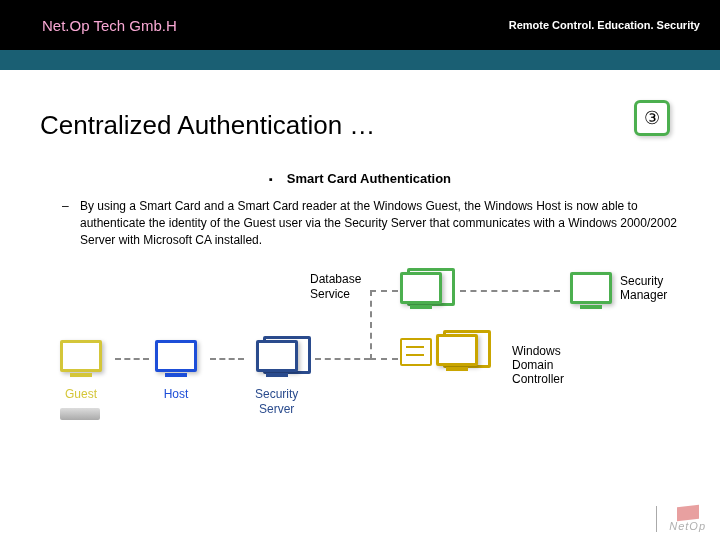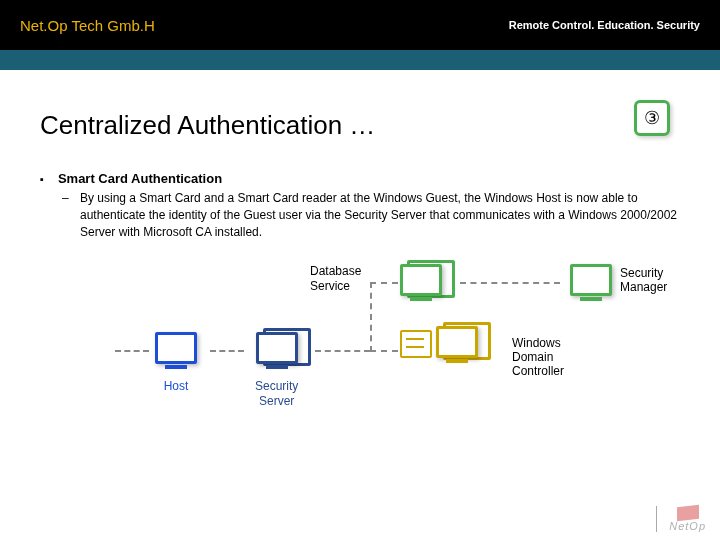--- a/index.html
+++ b/index.html
@@ -13,23 +13,24 @@
   }
   .header-black {
     background: #000;
     height: 50px;
     display: flex;
     align-items: center;
     justify-content: space-between;
     padding: 0 20px;
   }
   .header-title {
-    color: #eab308;
+    color: #f9a8d4;
     font-size: 15px;
     font-weight: normal;
+    margin-left: 22px;
   }
   .header-tagline {
     color: #fff;
     font-size: 11px;
     font-weight: bold;
   }
   .header-teal {
     background: #1a5f73;
     height: 20px;
   }
@@ -57,21 +58,22 @@
     font-weight: normal;
     color: #000;
     margin-bottom: 30px;
   }
   .bullet-section {
     margin-left: 0;
   }
   .bullet-heading {
     font-size: 13px;
     font-weight: bold;
-    margin-bottom: 4px;
+    margin-bottom: 12px;
+    text-align: center;
   }
   .bullet-heading::before {
     content: "▪";
     margin-right: 14px;
     font-size: 11px;
   }
   .bullet-body {
     font-size: 12px;
     margin-left: 40px;
     line-height: 1.4;
@@ -242,20 +244,27 @@
         <div class="monitor"></div>
       </div>
     </div>
     <div class="node" style="left:580px; top:6px; text-align:left;">
       <div style="white-space:pre-line;">Security
 Manager</div>
     </div>
 
     <div class="dash-line" style="left:420px; top:22px; width:100px;"></div>
 
+    <div class="node c-yellow" style="left:20px; top:72px;">
+      <div class="computer-icon">
+        <div class="monitor"></div>
+      </div>
+      <div class="label">Guest</div>
+      <div class="reader"></div>
+    </div>
 
     <div class="dash-line" style="left:75px; top:90px; width:34px;"></div>
 
     <div class="node c-red" style="left:115px; top:72px;">
       <div class="computer-icon">
         <div class="monitor"></div>
       </div>
       <div class="label">Host</div>
     </div>
 

